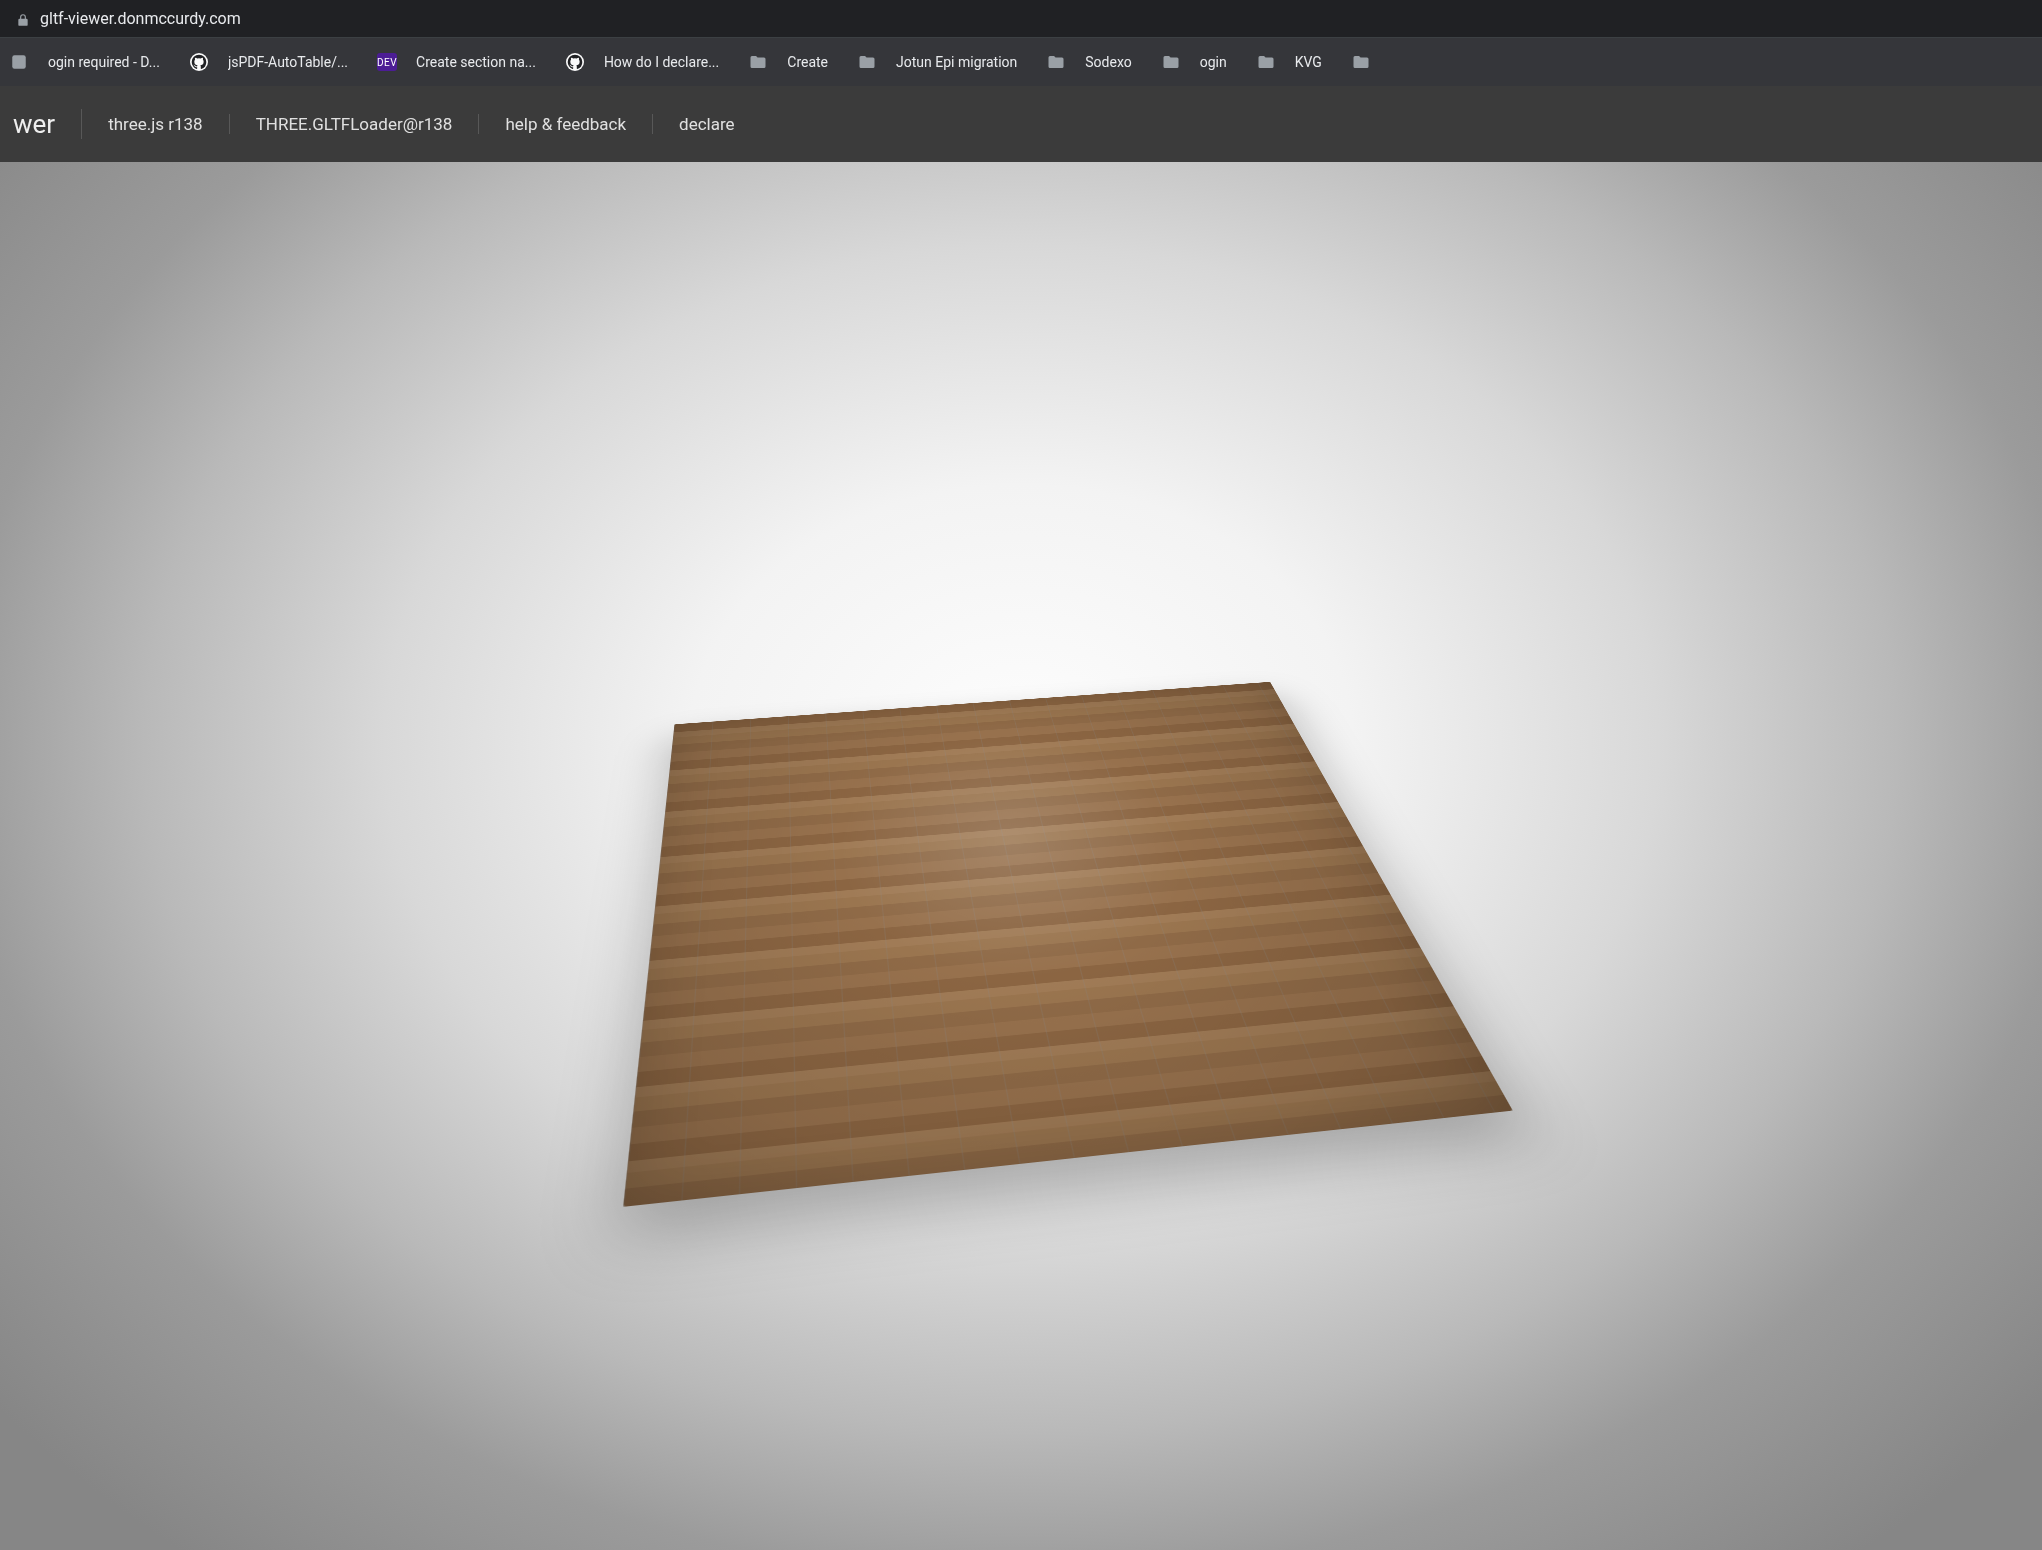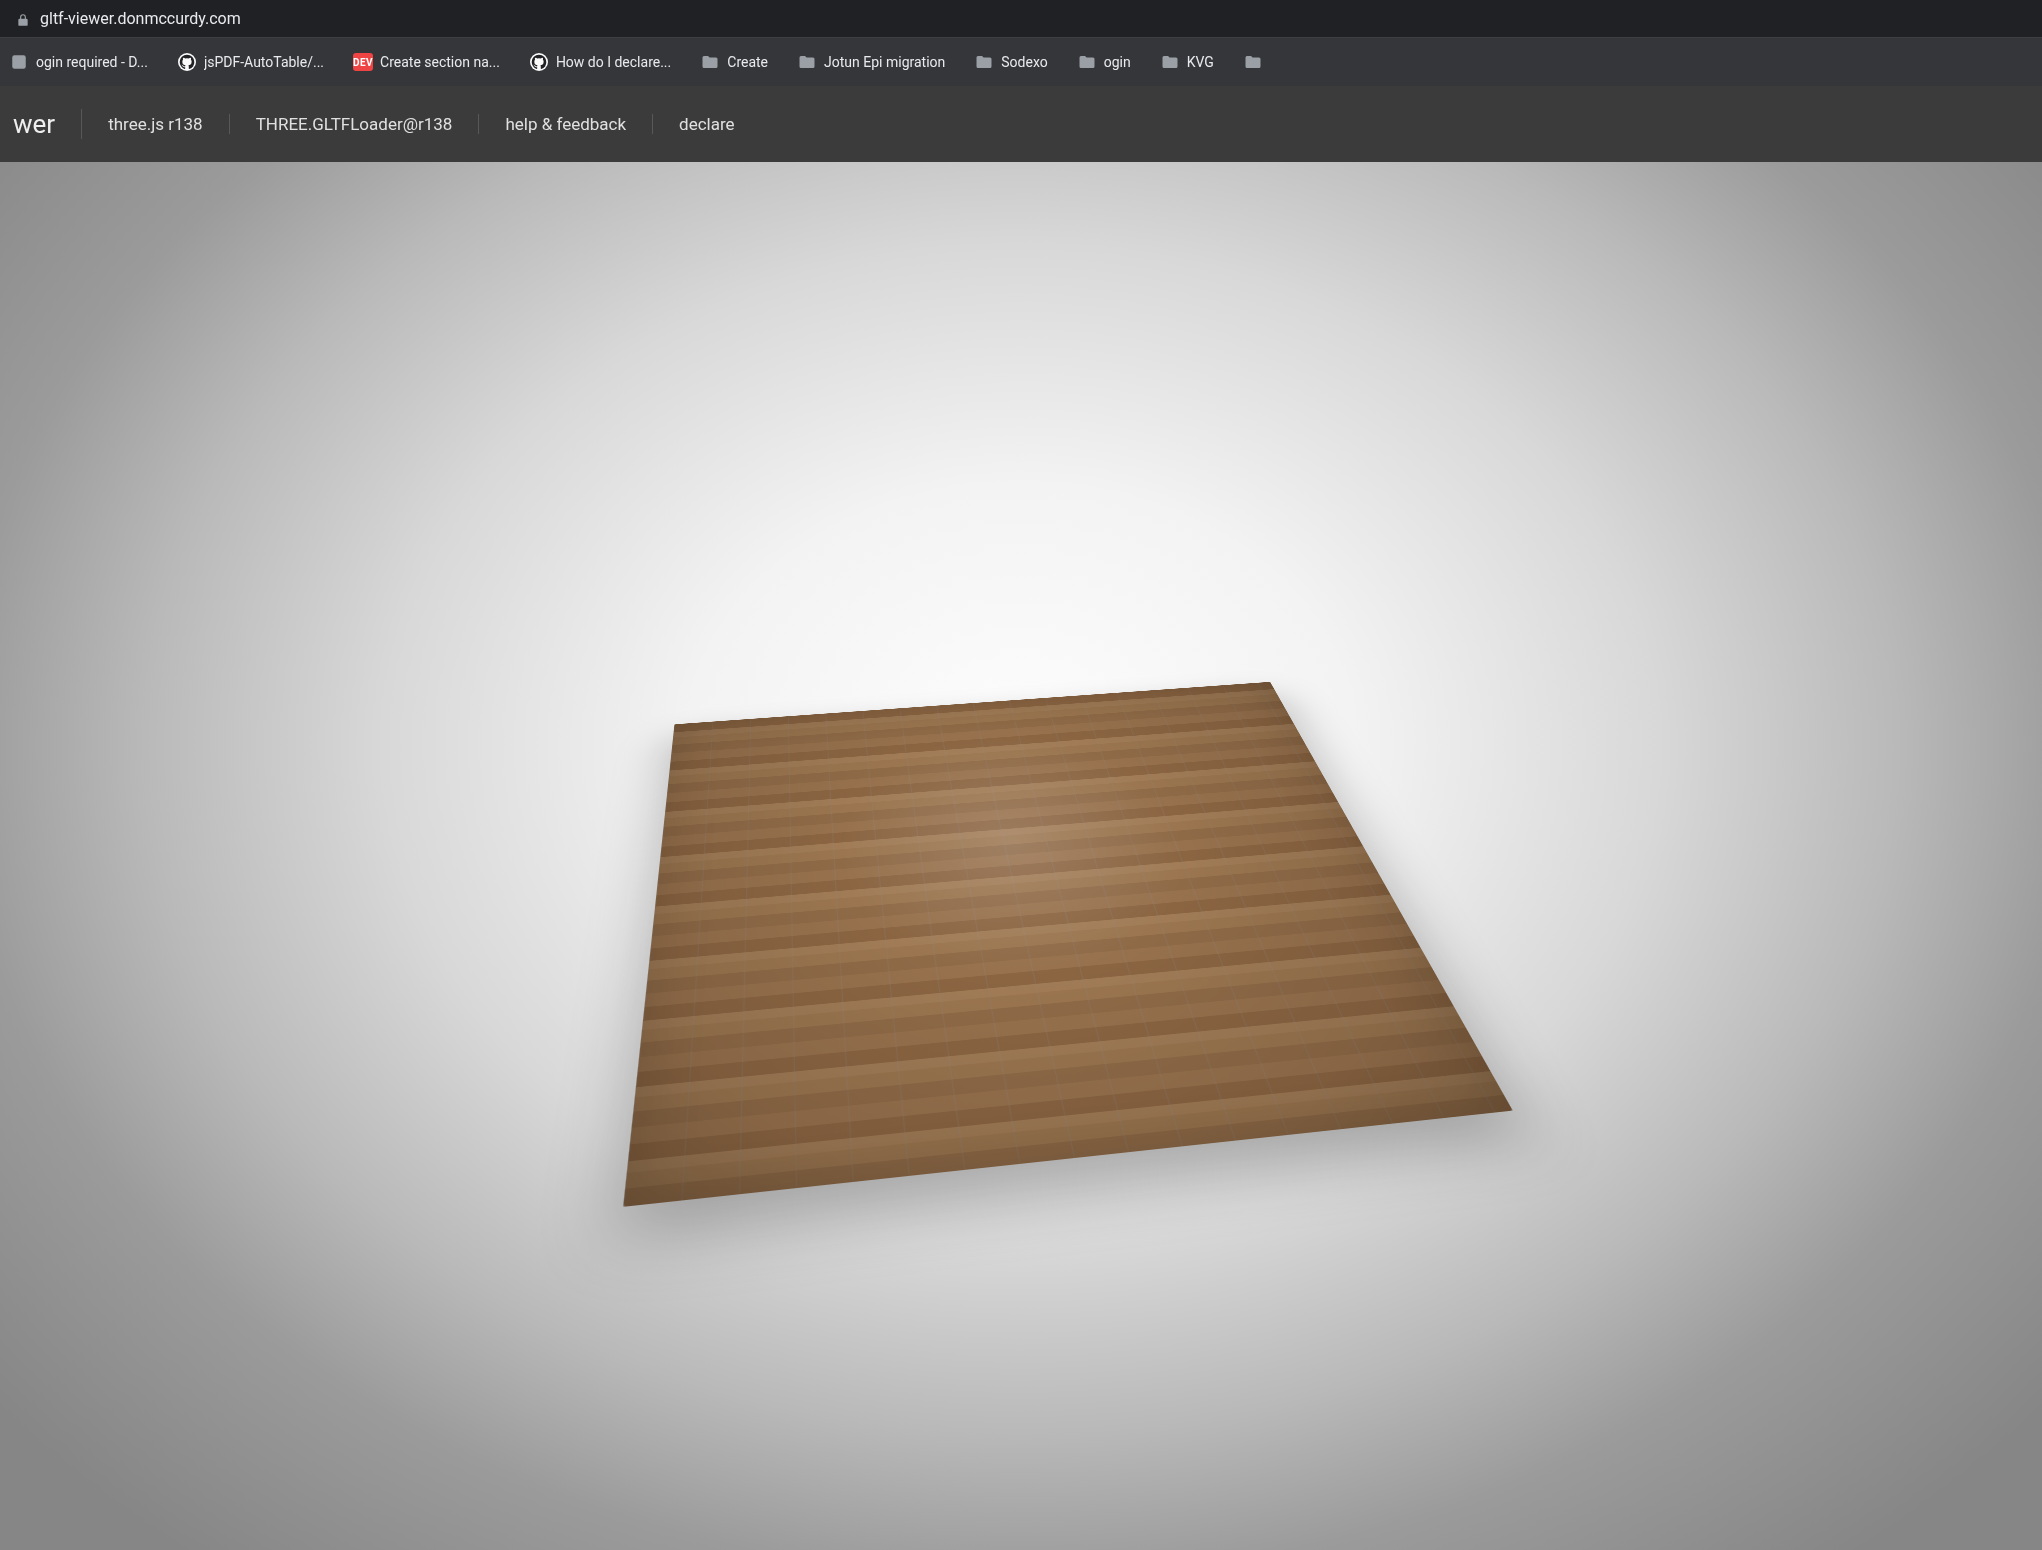--- a/index.html
+++ b/index.html
@@ -37,39 +37,39 @@
     padding: 0 4px;
     gap: 18px;
     font-size: 14px;
     color: #e8eaed;
     white-space: nowrap;
     overflow: hidden;
   }
   .bm-item {
     display: flex;
     align-items: center;
-    gap: 8px;
+    gap: 20px;
     padding: 4px 6px;
     border-radius: 4px;
     cursor: pointer;
     flex-shrink: 0;
   }
   .bm-icon {
     width: 18px; height: 18px;
     display: flex; align-items: center; justify-content: center;
     flex-shrink: 0;
   }
   .bm-label { max-width: 180px; overflow: hidden; text-overflow: ellipsis; }
 
   .gh-icon circle { fill: #fafafa; }
   .gh-icon path { fill: #202124; }
   .folder-icon path { fill: #9aa0a6; stroke: #9aa0a6; }
   .dev-box {
-    background: #ef4444; color: #fff;
-    font-weight: 700; font-size: 10px;
+    background: #4c1d95; color: #fff;
+    font-weight: 400; font-size: 10px;
     width: 22px; height: 18px;
     display:flex; align-items:center; justify-content:center;
     border-radius: 3px;
     letter-spacing: .5px;
   }
 
   
   .app-header {
     height: 76px;
     background: #3b3b3b;

